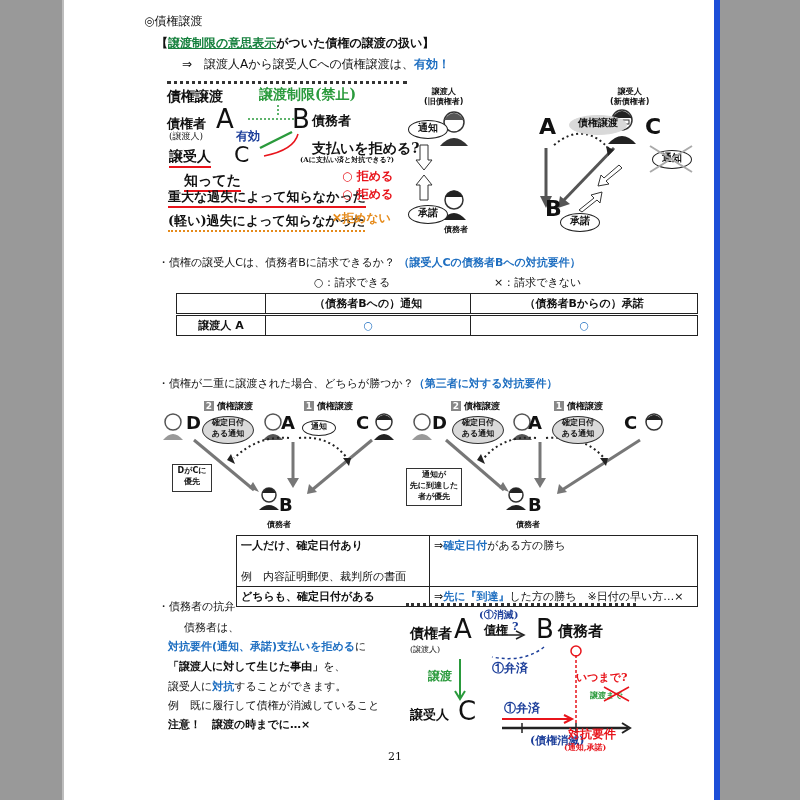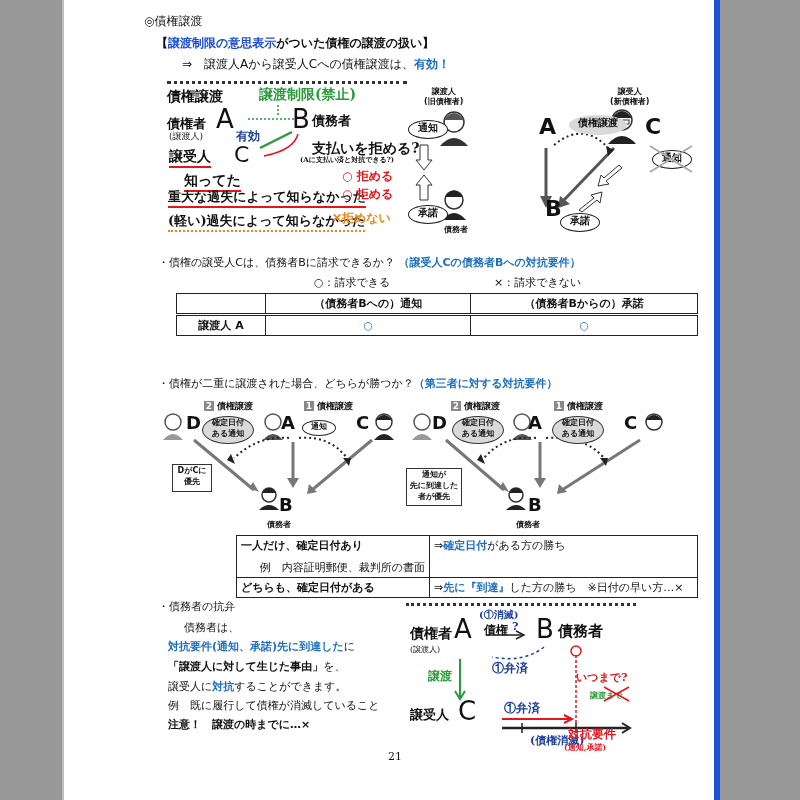--- a/index.html
+++ b/index.html
@@ -3,21 +3,21 @@
 <meta charset="utf-8">
 <style>
   html, body { margin:0; padding:0; }
   body { width:800px; height:800px; background:#999999; position:relative; overflow:hidden;
          font-family:"DejaVu Sans", sans-serif; color:#111; }
   .page { position:absolute; left:62px; top:0; width:658px; height:800px; background:#ffffff;
           border-left:2px solid #bdbdbd; border-right:6px solid #1d4ed8; box-sizing:border-box; }
   .abs { position:absolute; }
   .t { font-size:11px; line-height:14px; white-space:nowrap; }
   .b { font-weight:bold; }
-  .red { color:#1d4ed8; }
+  .red { color:#15803d;text-decoration:underline; }
   .blue { color:#1f6fc1; }
   .serif { font-family:"DejaVu Serif", serif; }
   
   .hand { font-family:"DejaVu Serif", serif; font-weight:bold; white-space:nowrap; }
   .hand-top { position:absolute; left:103px; top:81px; width:240px; border-top:3px dotted #333; }
   
   table { border-collapse:collapse; }
   .t1 { position:absolute; left:112px; top:293px; width:522px; font-size:11px; }
   .t1 td { border:1px solid #222; height:19px; text-align:center; padding:0; }
   .t1 tr.hdr td { border-bottom:3px double #222; }
@@ -215,34 +215,34 @@
     <div class="bubble gray" style="left:488px;top:416px;width:50px;height:26px;border:1.5px solid #333;font-size:8px;line-height:11px;"><span>確定日付</span><br><span>ある通知</span></div>
     <div class="note" style="left:342px;top:468px;width:54px;height:36px;font-size:8px;"><span>通知が</span><br><span>先に到達した</span><br><span>者が優先</span></div>
     <div class="lbl" style="left:452px;top:520px;">債務者</div>
   </div>
 
   <table class="t2">
     <tbody>
         <tr>
       <td class="l">
         <div class="b">一人だけ、確定日付あり</div>
-        <div style="margin-top:7px;text-align:right;">例　内容証明郵便、裁判所の書面</div>
+        <div style="margin-top:16px;">例　内容証明郵便、裁判所の書面</div>
       </td>
       <td><span>⇒</span><span class="blue b">確定日付</span><span>がある方の勝ち</span></td>
     </tr>
     <tr>
       <td class="l b">どちらも、確定日付がある</td>
       <td><span>⇒</span><span class="blue b">先に『到達』</span><span>した方の勝ち　※日付の早い方…×</span></td>
     </tr>
   </tbody>
     </table>
 
   <div class="abs t" style="left:94px;top:600px;">・債務者の抗弁</div>
   <div class="abs t" style="left:120px;top:621px;">債務者は、</div>
-  <div class="abs t" style="left:104px;top:640px;"><span class="blue b">対抗要件(通知、承諾)先に到達した</span><span>に</span></div>
+  <div class="abs t" style="left:104px;top:640px;"><span class="blue b">対抗要件(通知、承諾)支払いを拒める</span><span>に</span></div>
   <div class="abs t" style="left:104px;top:660px;"><span class="b">「譲渡人に対して生じた事由」</span><span>を、</span></div>
   <div class="abs t" style="left:104px;top:680px;"><span>譲受人に</span><span class="blue b">対抗</span><span>することができます。</span></div>
   <div class="abs t" style="left:104px;top:699px;">例　既に履行して債権が消滅していること</div>
   <div class="abs t b" style="left:104px;top:718px;">注意！　譲渡の時までに…×</div>
 
   <div>
     <div class="abs" style="left:342px;top:603px;width:230px;border-top:3px dotted #333;"></div>
     <div class="abs hand" style="left:415px;top:608px;font-size:10px;color:#1d3f9a;">(①消滅)</div>
     <div class="abs hand" style="left:420px;top:622px;font-size:12px;">債権</div>
     <div class="abs hand" style="left:448px;top:620px;font-size:11px;color:#1d3f9a;">?</div>

